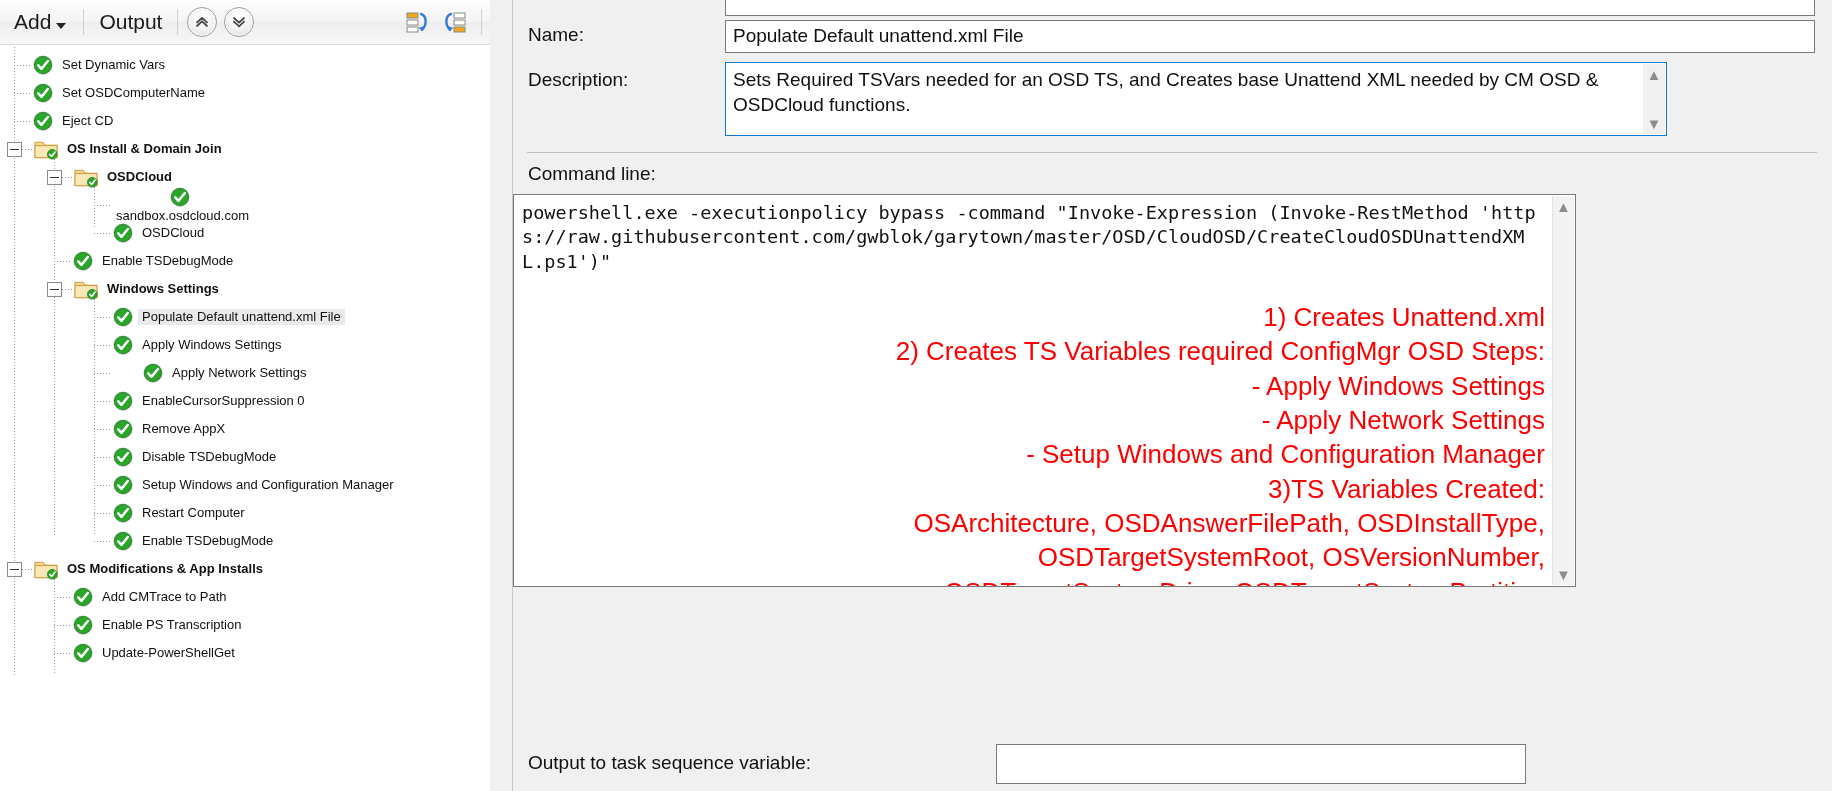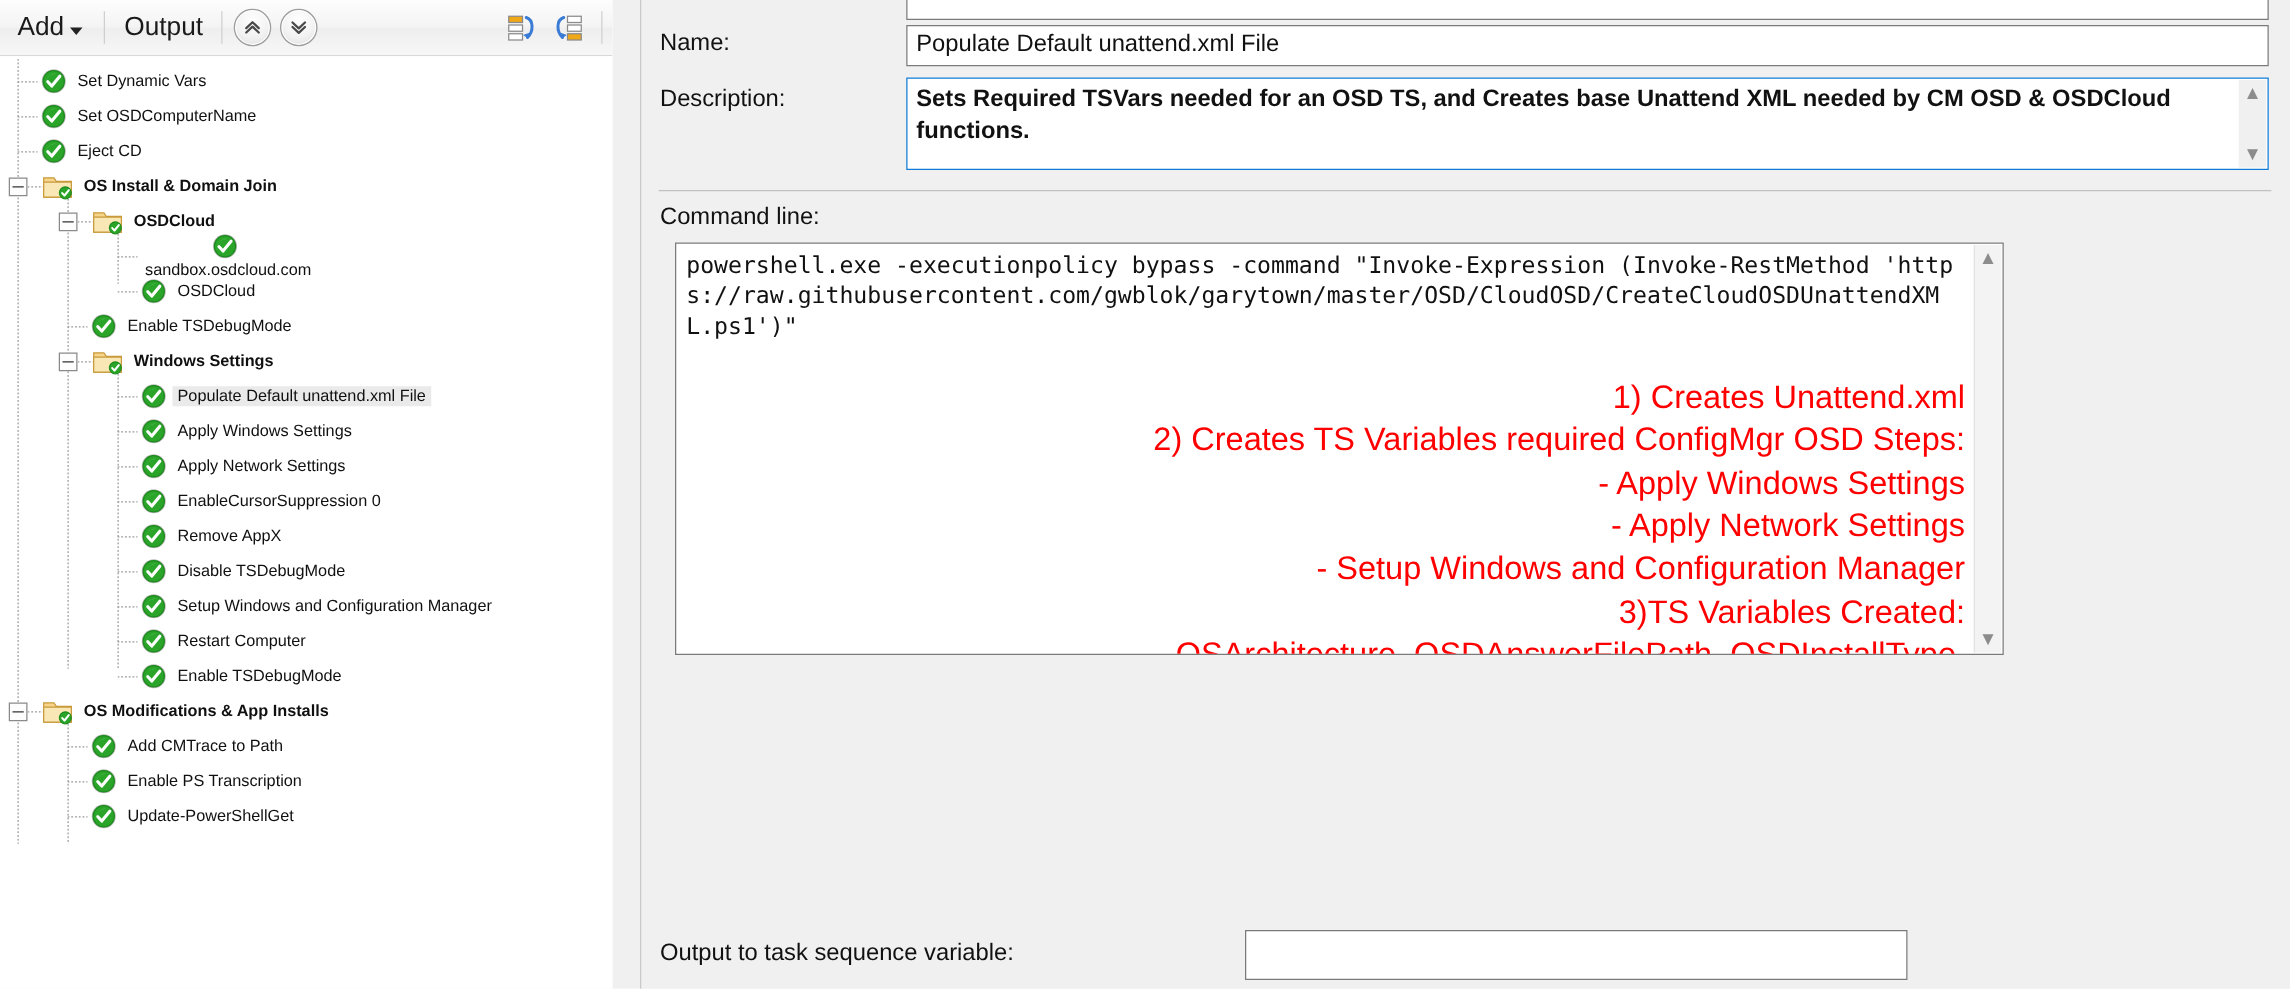--- a/index.html
+++ b/index.html
@@ -423,21 +423,21 @@
             <svg class="gicon" viewBox="0 0 24 24">
               <circle cx="12" cy="12" r="10.5" fill="#b9b9b9"></circle>
               <circle cx="12" cy="12" r="9.3" fill="#2aa52a"></circle>
               <circle cx="12" cy="12" r="9.3" fill="none" stroke="#1d8a1d" stroke-width="1"></circle>
               <path d="M9.5 6.5 A9.3 9.3 0 0 0 5 15.5 A9 9 0 0 1 14 5.2 Z" fill="#79d279" opacity="0.75"></path>
               <path d="M6.8 12.4 L10.3 16.2 L17.3 7.6" fill="none" stroke="#ffffff" stroke-width="2.7" stroke-linecap="round" stroke-linejoin="round"></path>
             </svg>
             <span class="lbl">Apply Windows Settings</span>
           </div>
         </div>
-        <div class="trow" style="height: 28px;">
+        <div class="trow" style="height: 28px; padding-left: 30px;">
           <div class="dotline-h" style="left: 94px; top: 14px; width: 16px;"></div>
           <div style="display: flex; align-items: center; margin-left: 112px;">
             <svg class="gicon" viewBox="0 0 24 24">
               <circle cx="12" cy="12" r="10.5" fill="#b9b9b9"></circle>
               <circle cx="12" cy="12" r="9.3" fill="#2aa52a"></circle>
               <circle cx="12" cy="12" r="9.3" fill="none" stroke="#1d8a1d" stroke-width="1"></circle>
               <path d="M9.5 6.5 A9.3 9.3 0 0 0 5 15.5 A9 9 0 0 1 14 5.2 Z" fill="#79d279" opacity="0.75"></path>
               <path d="M6.8 12.4 L10.3 16.2 L17.3 7.6" fill="none" stroke="#ffffff" stroke-width="2.7" stroke-linecap="round" stroke-linejoin="round"></path>
             </svg>
             <span class="lbl">Apply Network Settings</span>
@@ -577,33 +577,33 @@
   </div>
 
   <div id="right-panel">
 
     <div class="txtinput" style="left:212px; top:-18px; width:1090px; height:34px;"></div>
 
     <div class="field-label" style="left:15px; top:24px;">Name:</div>
     <div class="txtinput" style="left:212px; top:20px; width:1090px; height:33px;">Populate Default unattend.xml File</div>
 
     <div class="field-label" style="left:15px; top:69px;">Description:</div>
-    <div class="txtarea" style="left:212px; top:62px; width:1090px; height:74px;font-weight:bold;">
+    <div class="txtarea" style="left:212px; top:62px; width:942px; height:74px;">
       <div style="padding-right:24px;">Sets Required TSVars needed for an OSD TS, and Creates base Unattend XML needed by CM OSD &amp; OSDCloud functions.</div>
       <div class="vscroll">
         <span class="chev">▲</span>
         <span class="chev">▼</span>
       </div>
     </div>
 
     <div class="hr-sep" style="left:14px; top:152px; width:1290px;"></div>
 
     <div class="field-label" style="left:15px; top:163px;">Command line:</div>
 
-    <div id="cmdbox" style="left:27px; top:194px; width:1063px; height:330px;">
+    <div id="cmdbox" style="left:0; top:194px; width:1063px; height:393px;">
       <pre id="cmdpre">powershell.exe -executionpolicy bypass -command "Invoke-Expression (Invoke-RestMethod 'https://raw.githubusercontent.com/gwblok/garytown/master/OSD/CloudOSD/CreateCloudOSDUnattendXML.ps1')"</pre>
       <div id="rednotes" style="top:105px;text-align:right;">1) Creates Unattend.xml
 2) Creates TS Variables required ConfigMgr OSD Steps:
  - Apply Windows Settings
  - Apply Network Settings
  - Setup Windows and Configuration Manager
 3)TS Variables Created:
 OSArchitecture, OSDAnswerFilePath, OSDInstallType,
 OSDTargetSystemRoot, OSVersionNumber,
 OSDTargetSystemDrive, OSDTargetSystemPartition</div>

